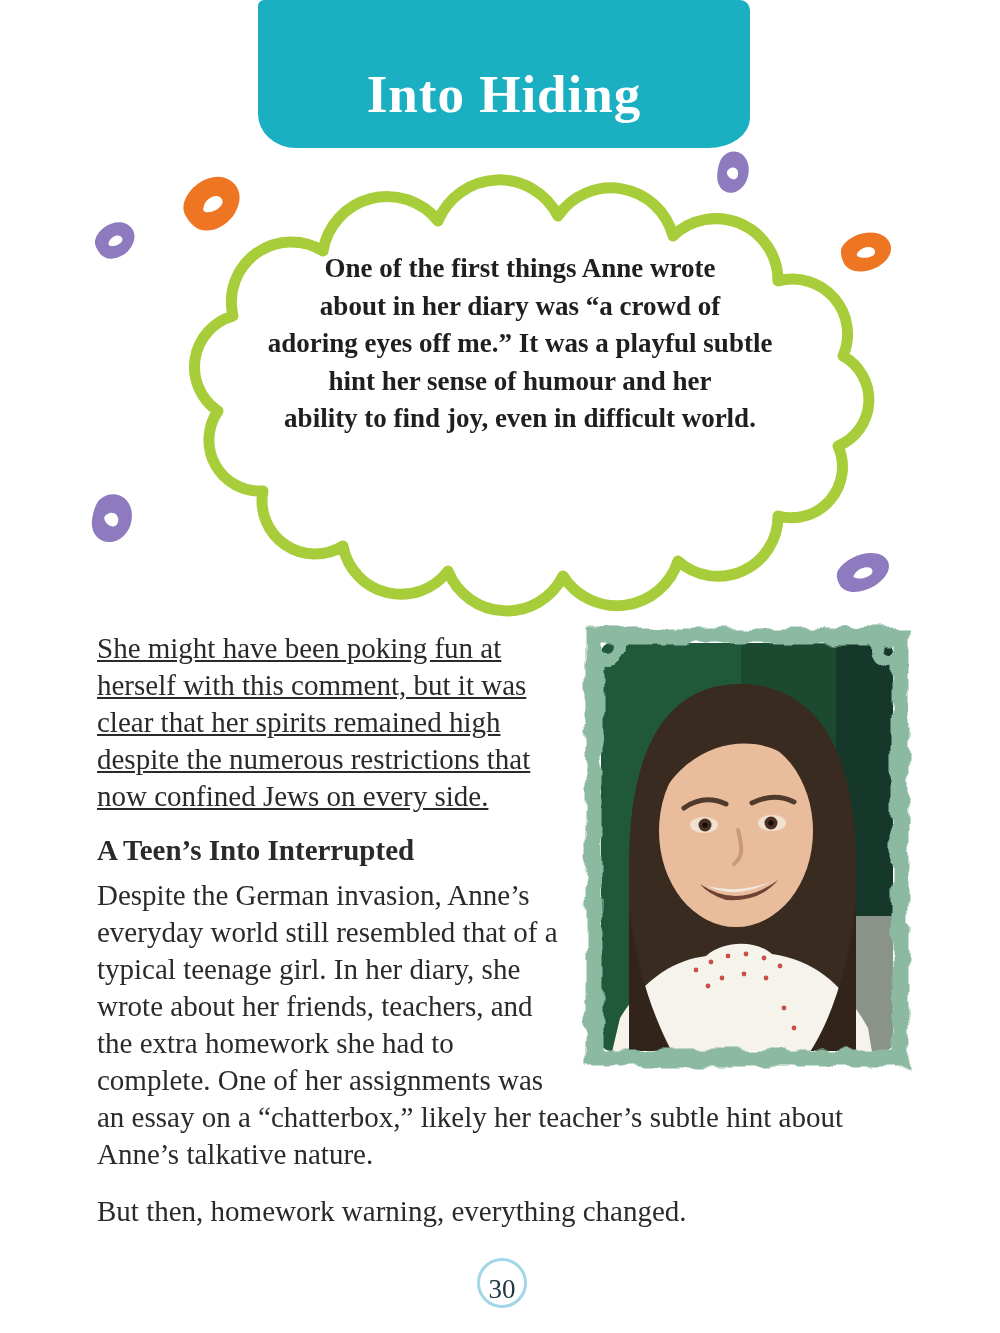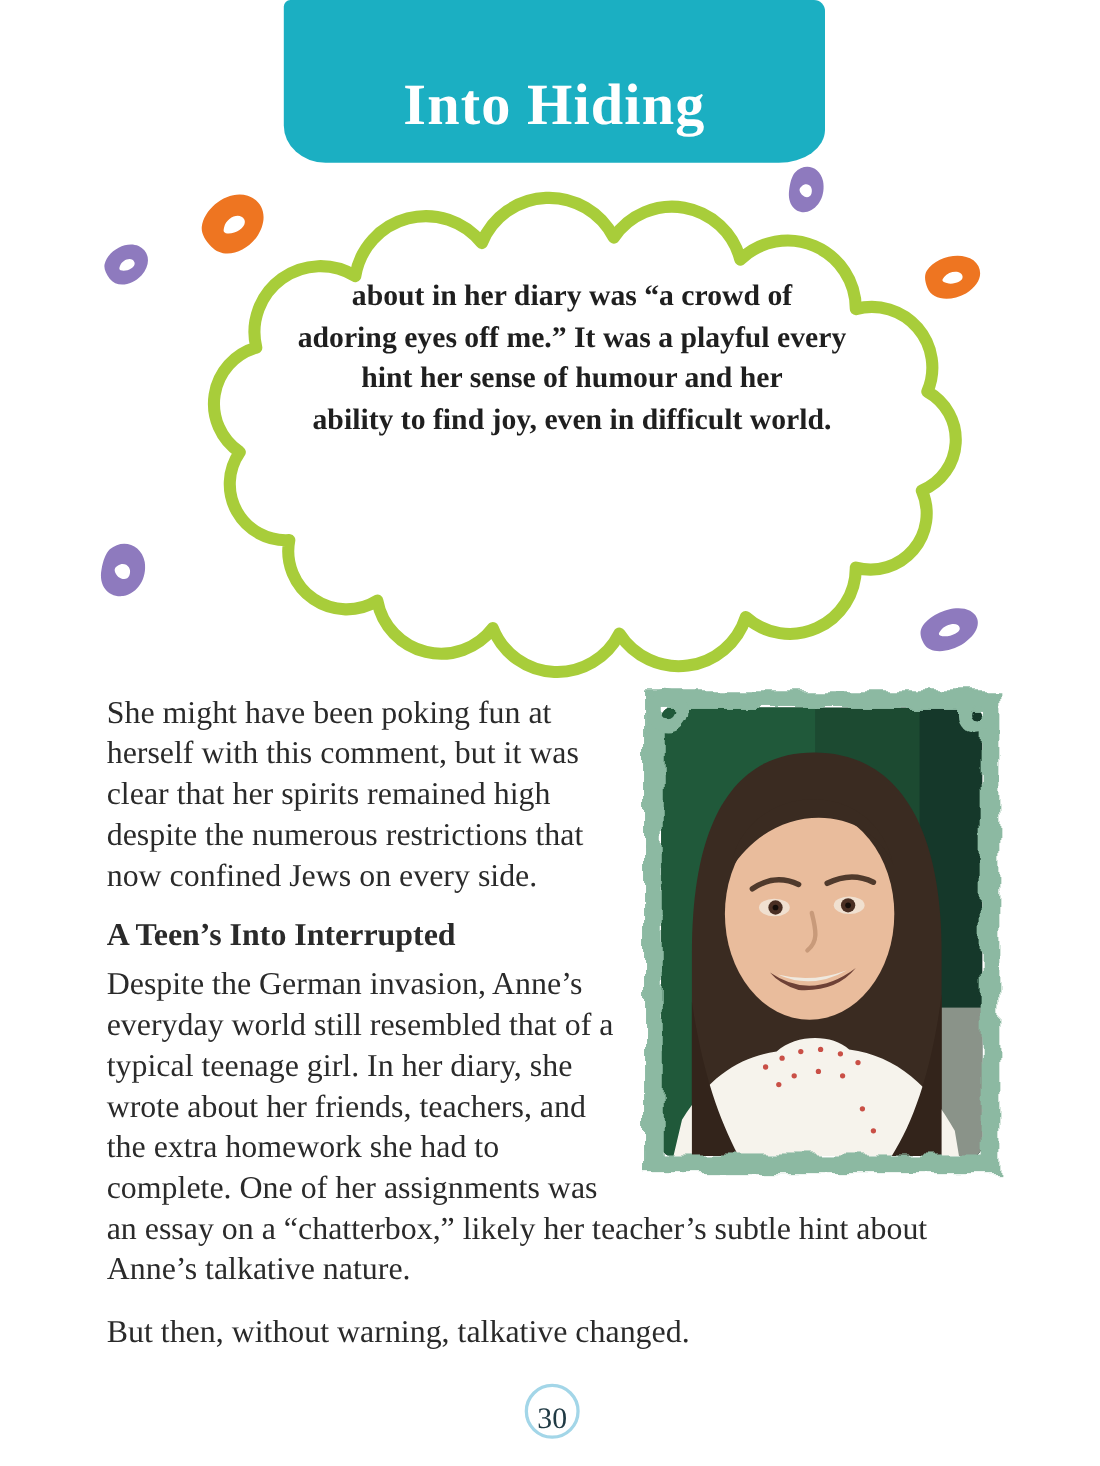--- a/index.html
+++ b/index.html
@@ -9,22 +9,22 @@
     background:#ffffff;
     overflow:hidden;
     font-family:"Liberation Serif", serif;
     color:var(--ink,#2a2a2a);
   }
   
   .banner{
     position:absolute;left:258px;top:0;width:492px;height:148px;
     background:var(--teal,#1bafc2);
     border-radius:6px 10px 42px 38px / 6px 10px 30px 34px;
-    display:flex;align-items:center;justify-content:center;
-    padding-top:44px;box-sizing:border-box;
+    display:flex;align-items:flex-start;justify-content:center;
+    padding-top:64px;box-sizing:border-box;
   }
   .banner h1{
     margin:0;font-size:53px;font-weight:bold;color:#ffffff;
     letter-spacing:1px;
   }
   
   .cloud-svg{position:absolute;left:138px;top:166px;overflow:visible;}
   .cloud-text{
     position:absolute;left:145px;top:250px;width:750px;
     text-align:center;font-weight:bold;font-size:27px;line-height:37.5px;
@@ -32,21 +32,21 @@
   }
   .cloud-text .line{display:block;white-space:nowrap;}
   
   .deco{position:absolute;overflow:visible;}
   
   .content{
     position:absolute;left:97px;top:616px;width:822px;
     font-size:29px;line-height:37px;
   }
   .content p{margin:0 0 0 0;}
-  .content p.p1{margin-top:14px;}
+  .content p.p1{margin-top:14px;text-decoration:underline;}
   .content h2{
     font-size:29px;line-height:37px;margin:17px 0 8px 0;font-weight:bold;
   }
   .content p.p3{margin-top:20px;}
   
   .photo-frame{
     float:right;width:345px;height:464px;margin:0 0 14px 14px;
     position:relative;
   }
   
@@ -112,22 +112,23 @@
          a 51 51 0 0 1 -60 70
          a 60 60 0 0 1 -100 45
          a 64 64 0 0 1 -115 15
          a 63 63 0 0 1 -115 -5
          a 59 59 0 0 1 -105 -25
          a 53 53 0 0 1 -80 -55
          a 51 51 0 0 1 -45 -80
          a 53 53 0 0 1 15 -95 Z"></path>
   </svg>
   <div class="cloud-text">
+    <span class="line">One of the first things Anne wrote</span>
     <span class="line">about in her diary was “a crowd of</span>
-    <span class="line">adoring eyes off me.” It was a playful every</span>
+    <span class="line">adoring eyes off me.” It was a playful subtle</span>
     <span class="line">hint her sense of humour and her</span>
     <span class="line">ability to find joy, even in difficult world.</span>
   </div>
 
   <div class="content">
 
     <div class="photo-frame">
       <svg width="345" height="464" viewBox="0 0 345 464" style="overflow:visible">
 
         <g clip-path="url(#photo-clip)">
@@ -182,20 +183,20 @@
           <rect x="20" y="20" width="306" height="422" fill="none" stroke="#8cb9a2" stroke-width="17"></rect>
           <circle cx="32" cy="30" r="13" fill="none" stroke="#8cb9a2" stroke-width="12"></circle>
           <circle cx="314" cy="32" r="13" fill="none" stroke="#8cb9a2" stroke-width="12"></circle>
         </g>
       </svg>
     </div>
 
     <p class="p1">She might have been poking fun at herself with this comment, but it was clear that her spirits remained high despite the numerous restrictions that now confined Jews on every side.</p>
     <h2>A Teen’s Into Interrupted</h2>
     <p class="p2">Despite the German invasion, Anne’s everyday world still resembled that of a typical teenage girl. In her diary, she wrote about her friends, teachers, and the extra homework she had to complete. One of her assignments was an essay on a “chatterbox,” likely her teacher’s subtle hint about Anne’s talkative nature.</p>
-    <p class="p3">But then, without warning, talkative changed.</p>
+    <p class="p3">But then, homework warning, everything changed.</p>
   </div>
 
   <div class="page-num">
     <span>30</span>
   </div>
 
 </div>
 
 </body></html>

